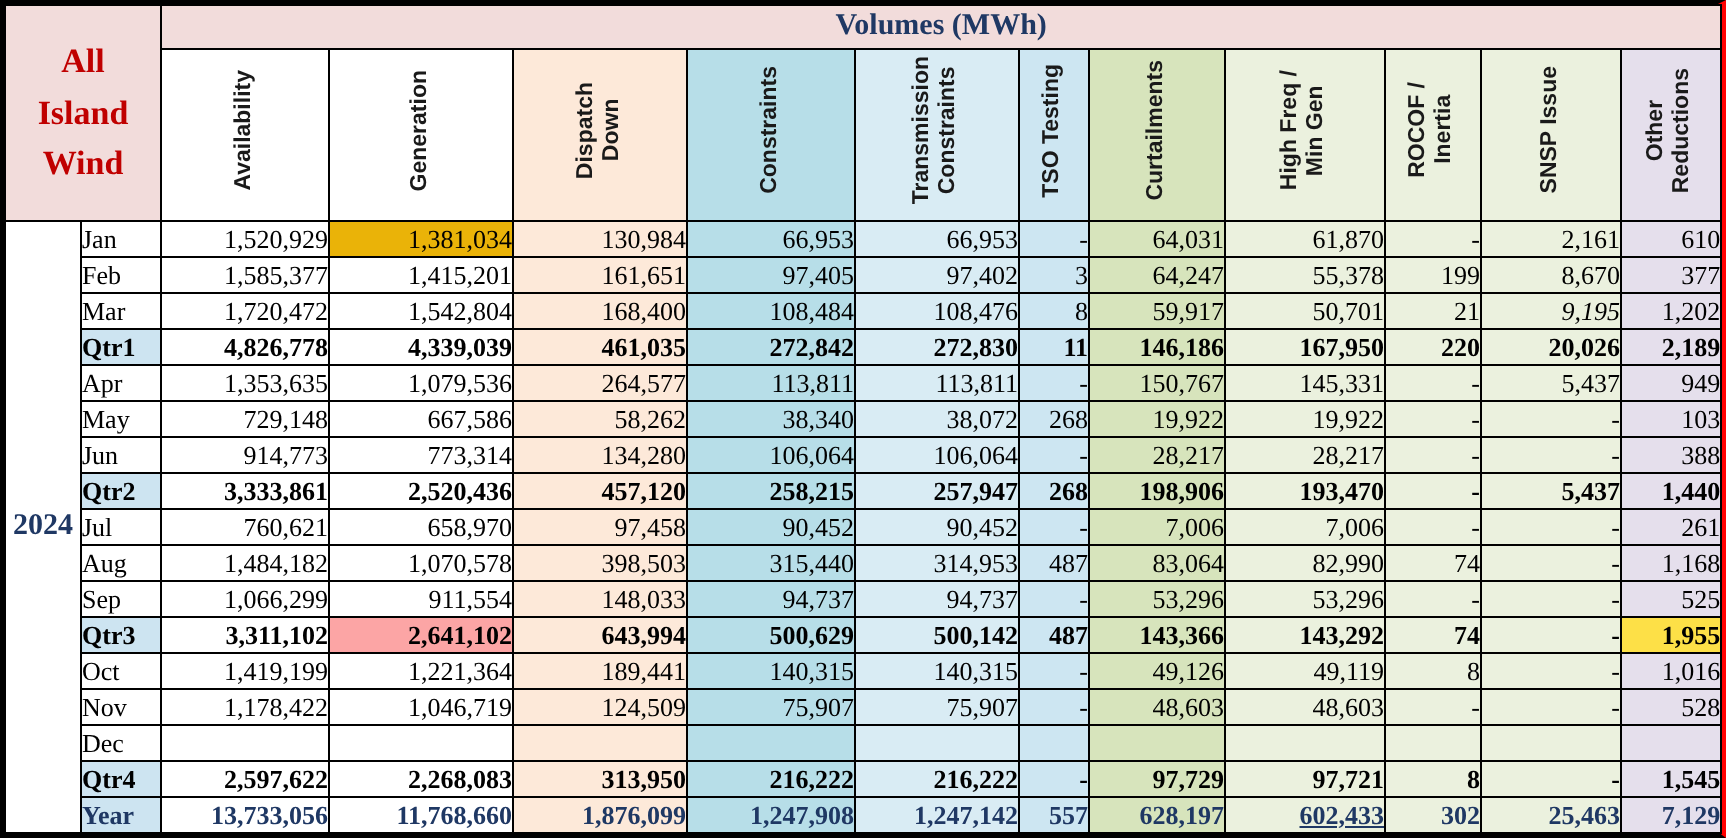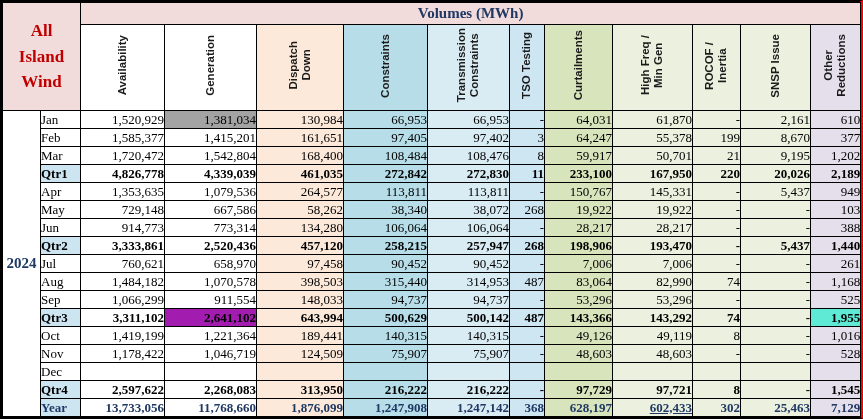--- a/index.html
+++ b/index.html
@@ -106,21 +106,21 @@
           <th class="colhead" style="background: rgb(235, 241, 222);"><div class="rot">SNSP Issue</div></th>
           <th class="colhead" style="background: rgb(229, 223, 236);"><div class="rot">Other
 Reductions</div></th>
         </tr>
     </thead>
     <tbody id="table-body">
         <tr class="month">
           <td class="year-cell" rowspan="17">2024</td>
           <td class="row-label">Jan</td>
           <td style="background: rgb(255, 255, 255);">1,520,929</td>
-          <td style="background: #a3a3a3;">1,381,034</td>
+          <td style="background: #eab308;">1,381,034</td>
           <td style="background: rgb(253, 233, 217);">130,984</td>
           <td style="background: rgb(183, 222, 232);">66,953</td>
           <td style="background: rgb(217, 236, 244);">66,953</td>
           <td class="dash" style="background: rgb(205, 230, 242);">-</td>
           <td style="background: rgb(215, 228, 188);">64,031</td>
           <td style="background: rgb(235, 241, 222);">61,870</td>
           <td class="dash" style="background: rgb(235, 241, 222);">-</td>
           <td style="background: rgb(235, 241, 222);">2,161</td>
           <td style="background: rgb(229, 223, 236); margin-left: 37px;">610</td>
         </tr>
@@ -142,32 +142,32 @@
           <td class="row-label">Mar</td>
           <td style="background: rgb(255, 255, 255);">1,720,472</td>
           <td style="background: rgb(255, 255, 255);">1,542,804</td>
           <td style="background: rgb(253, 233, 217);">168,400</td>
           <td style="background: rgb(183, 222, 232);">108,484</td>
           <td style="background: rgb(217, 236, 244);">108,476</td>
           <td style="background: rgb(205, 230, 242);">8</td>
           <td style="background: rgb(215, 228, 188);">59,917</td>
           <td style="background: rgb(235, 241, 222);">50,701</td>
           <td style="background: rgb(235, 241, 222);">21</td>
-          <td style="background: rgb(235, 241, 222);">9,195</td>
+          <td style="background: rgb(235, 241, 222); font-style: italic;">9,195</td>
           <td style="background: rgb(229, 223, 236);">1,202</td>
         </tr>
         <tr class="quarter">
           <td class="row-label">Qtr1</td>
           <td style="background: rgb(255, 255, 255);">4,826,778</td>
           <td style="background: rgb(255, 255, 255);">4,339,039</td>
           <td style="background: rgb(253, 233, 217);">461,035</td>
           <td style="background: rgb(183, 222, 232);">272,842</td>
           <td style="background: rgb(217, 236, 244);">272,830</td>
           <td style="background: rgb(205, 230, 242); margin-top: 24px;">11</td>
-          <td style="background: rgb(215, 228, 188);">233,100</td>
+          <td style="background: rgb(215, 228, 188);">146,186</td>
           <td style="background: rgb(235, 241, 222);">167,950</td>
           <td style="background: rgb(235, 241, 222);">220</td>
           <td style="background: rgb(235, 241, 222);">20,026</td>
           <td style="background: rgb(229, 223, 236);">2,189</td>
         </tr>
         <tr class="month">
           <td class="row-label">Apr</td>
           <td style="background: rgb(255, 255, 255);">1,353,635</td>
           <td style="background: rgb(255, 255, 255);">1,079,536</td>
           <td style="background: rgb(253, 233, 217);">264,577</td>
@@ -260,30 +260,30 @@
           <td class="dash" style="background: rgb(205, 230, 242);">-</td>
           <td style="background: rgb(215, 228, 188);">53,296</td>
           <td style="background: rgb(235, 241, 222);">53,296</td>
           <td class="dash" style="background: rgb(235, 241, 222);">-</td>
           <td class="dash" style="background: rgb(235, 241, 222);">-</td>
           <td style="background: rgb(229, 223, 236);">525</td>
         </tr>
         <tr class="quarter">
           <td class="row-label">Qtr3</td>
           <td style="background: rgb(255, 255, 255);">3,311,102</td>
-          <td style="background: #a21caf; margin-top: 36px;">2,641,102</td>
+          <td style="background: #fca5a5; margin-top: 36px;">2,641,102</td>
           <td style="background: rgb(253, 233, 217);">643,994</td>
           <td style="background: rgb(183, 222, 232);">500,629</td>
           <td style="background: rgb(217, 236, 244);">500,142</td>
           <td style="background: rgb(205, 230, 242);">487</td>
           <td style="background: rgb(215, 228, 188);">143,366</td>
           <td style="background: rgb(235, 241, 222);">143,292</td>
           <td style="background: rgb(235, 241, 222);">74</td>
           <td class="dash" style="background: rgb(235, 241, 222);">-</td>
-          <td style="background: #5eead4; margin-left: 36px;">1,955</td>
+          <td style="background: #fde047; margin-left: 36px;">1,955</td>
         </tr>
         <tr class="month">
           <td class="row-label">Oct</td>
           <td style="background: rgb(255, 255, 255);">1,419,199</td>
           <td style="background: rgb(255, 255, 255);">1,221,364</td>
           <td style="background: rgb(253, 233, 217);">189,441</td>
           <td style="background: rgb(183, 222, 232);">140,315</td>
           <td style="background: rgb(217, 236, 244);">140,315</td>
           <td class="dash" style="background: rgb(205, 230, 242);">-</td>
           <td style="background: rgb(215, 228, 188);">49,126</td>
@@ -334,21 +334,21 @@
           <td class="dash" style="background: rgb(235, 241, 222);">-</td>
           <td style="background: rgb(229, 223, 236);">1,545</td>
         </tr>
         <tr class="year">
           <td class="row-label">Year</td>
           <td style="background: rgb(255, 255, 255);">13,733,056</td>
           <td style="background: rgb(255, 255, 255);">11,768,660</td>
           <td style="background: rgb(253, 233, 217);">1,876,099</td>
           <td style="background: rgb(183, 222, 232);">1,247,908</td>
           <td style="background: rgb(217, 236, 244);">1,247,142</td>
-          <td style="background: rgb(205, 230, 242);">368</td>
+          <td style="background: rgb(205, 230, 242);">557</td>
           <td style="background: rgb(215, 228, 188);">628,197</td>
           <td style="background: rgb(235, 241, 222); text-decoration: underline;">602,433</td>
           <td style="background: rgb(235, 241, 222);">302</td>
           <td style="background: rgb(235, 241, 222);">25,463</td>
           <td style="background: rgb(229, 223, 236);">7,129</td>
         </tr>
       </tbody>
   </table>
 </div>
 

